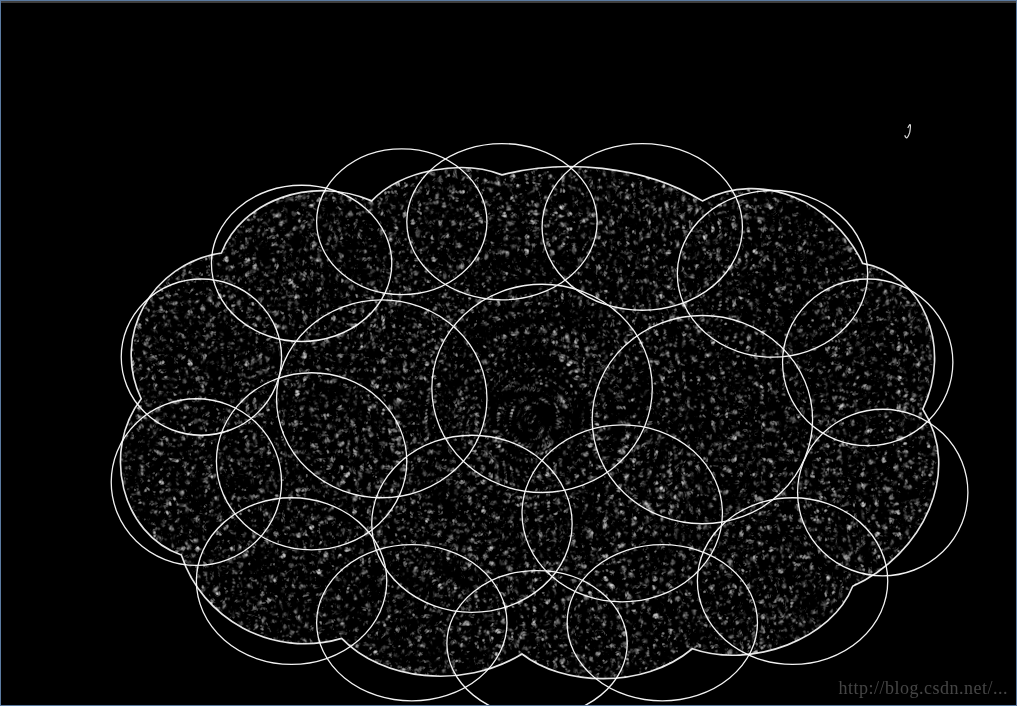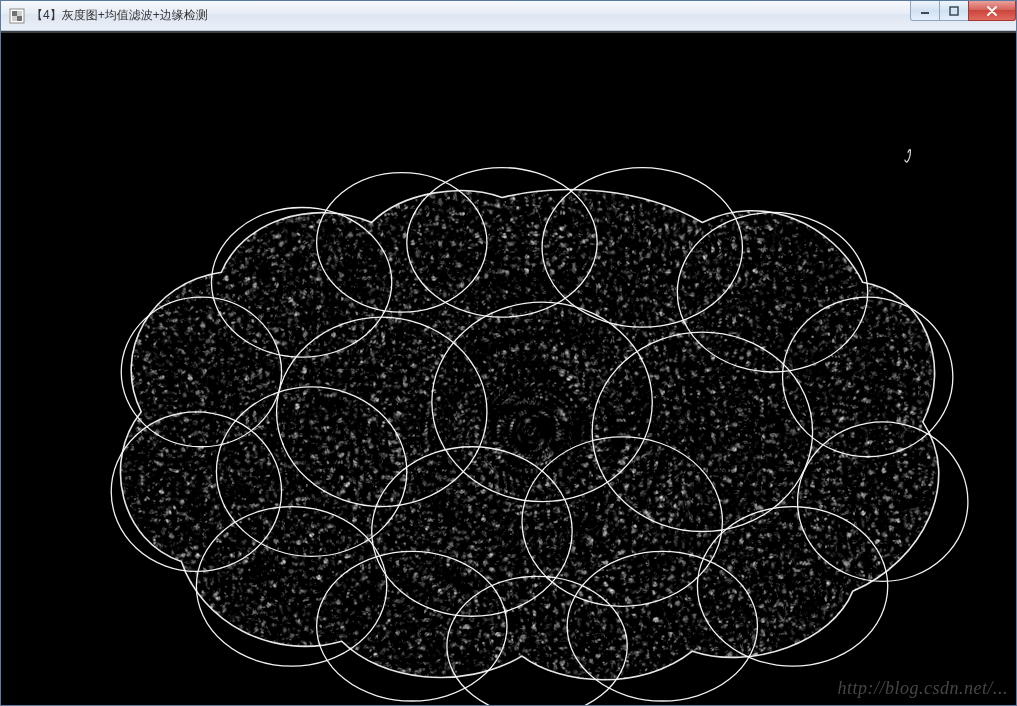--- a/index.html
+++ b/index.html
@@ -86,55 +86,26 @@
 
     .watermark {
       position: absolute;
       right: 8px;
       bottom: 6px;
       color: rgba(126,126,126,0.55);
       font-size: 18px;
       font-family: Georgia, 'Times New Roman', serif;
       letter-spacing: 0.5px;
       pointer-events: none;
-      font-style: italic;
     }
   </style>
 </head>
 <body>
 
 <div class="window">
-  <div class="titlebar">
-    <span class="app-icon">
-      <svg width="16" height="16" viewBox="0 0 16 16">
-        <rect x="1" y="1" width="14" height="14" fill="#fff" stroke="#8b8b8b" stroke-width="1"></rect>
-        <rect x="3" y="3" width="10" height="10" fill="#d0d0d0"></rect>
-        <rect x="3" y="3" width="5" height="5" fill="#707070"></rect>
-        <rect x="8" y="8" width="5" height="5" fill="#707070"></rect>
-      </svg>
-    </span>
-    <span class="title-text">【4】灰度图+均值滤波+边缘检测</span>
-    <div class="window-controls">
-      <div class="ctl min">
-        <svg width="10" height="10" viewBox="0 0 10 10">
-          <rect x="1" y="6" width="8" height="2" fill="#3a4a5a"></rect>
-        </svg>
-      </div>
-      <div class="ctl max">
-        <svg width="10" height="10" viewBox="0 0 10 10">
-          <rect x="1" y="1" width="8" height="8" fill="none" stroke="#3a4a5a" stroke-width="1.5"></rect>
-        </svg>
-      </div>
-      <div class="ctl close">
-        <svg width="12" height="10" viewBox="0 0 12 10">
-          <path d="M2 1 L10 9 M10 1 L2 9" stroke="#fff" stroke-width="1.8" stroke-linecap="round"></path>
-        </svg>
-      </div>
-    </div>
-  </div>
 
   <div class="client">
     <div class="edge-image">
       <svg viewBox="0 0 1013 674" preserveAspectRatio="none">
         <rect width="1013" height="674" fill="#000"></rect>
         <defs>
           <filter id="turb" x="-20%" y="-20%" width="140%" height="140%">
             <feTurbulence type="turbulence" baseFrequency="0.14 0.14" numOctaves="2" seed="7" result="n"></feTurbulence>
             <feColorMatrix in="n" type="matrix" values="0 0 0 0 1  0 0 0 0 1  0 0 0 0 1  0 0 0 2 -0.85" result="m"></feColorMatrix>
             <feComposite in="m" in2="SourceGraphic" operator="in"></feComposite>

